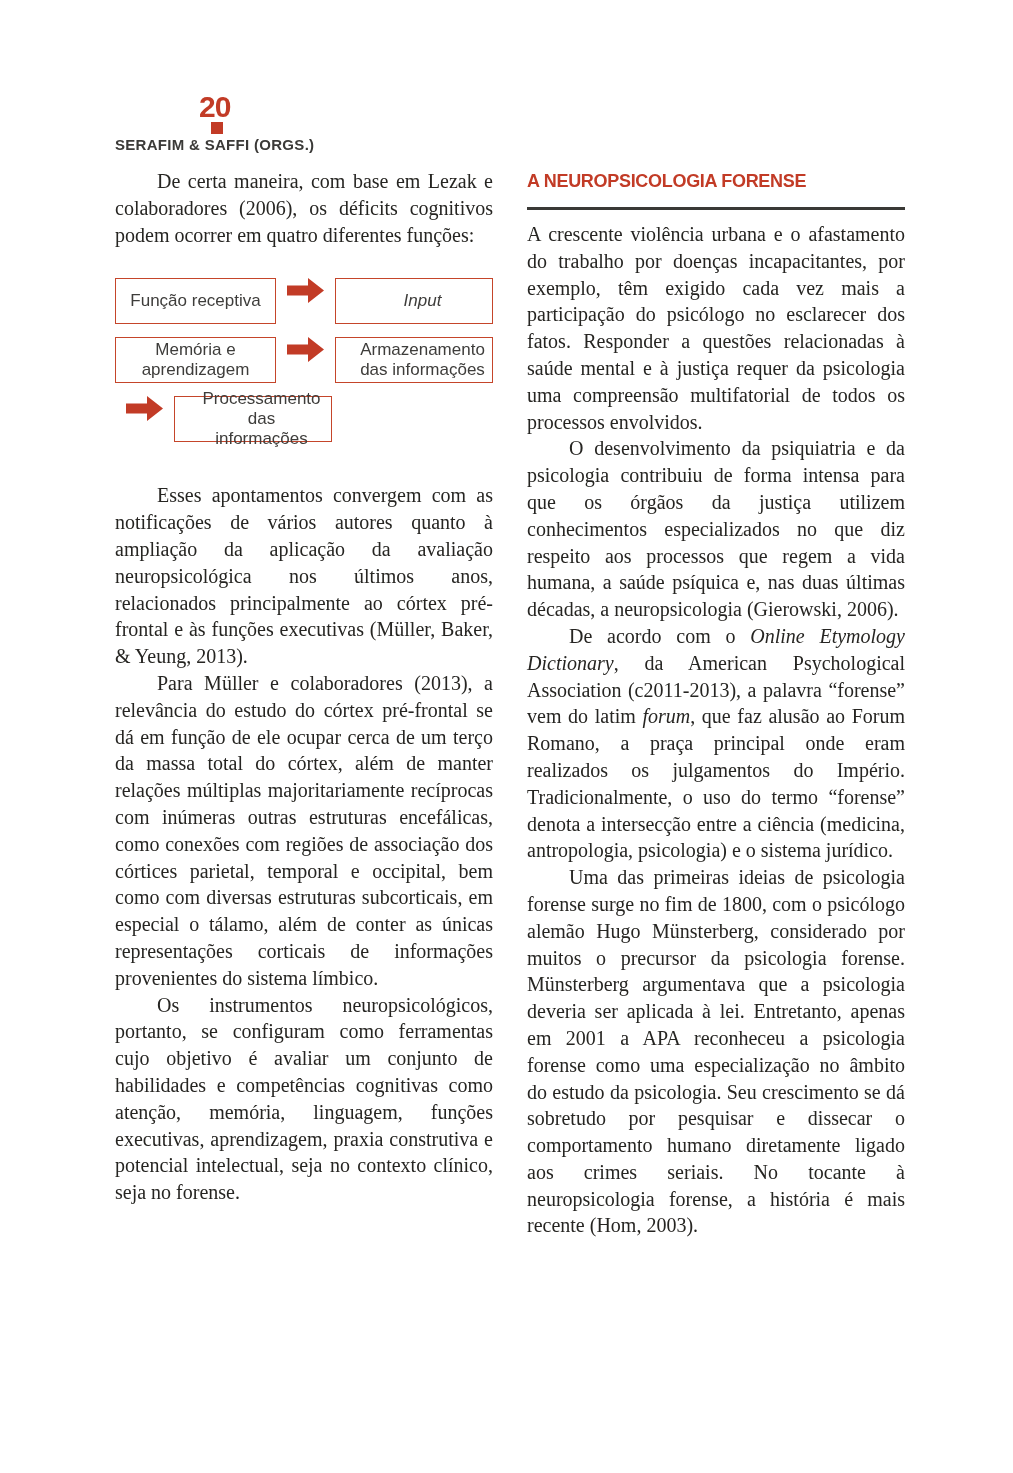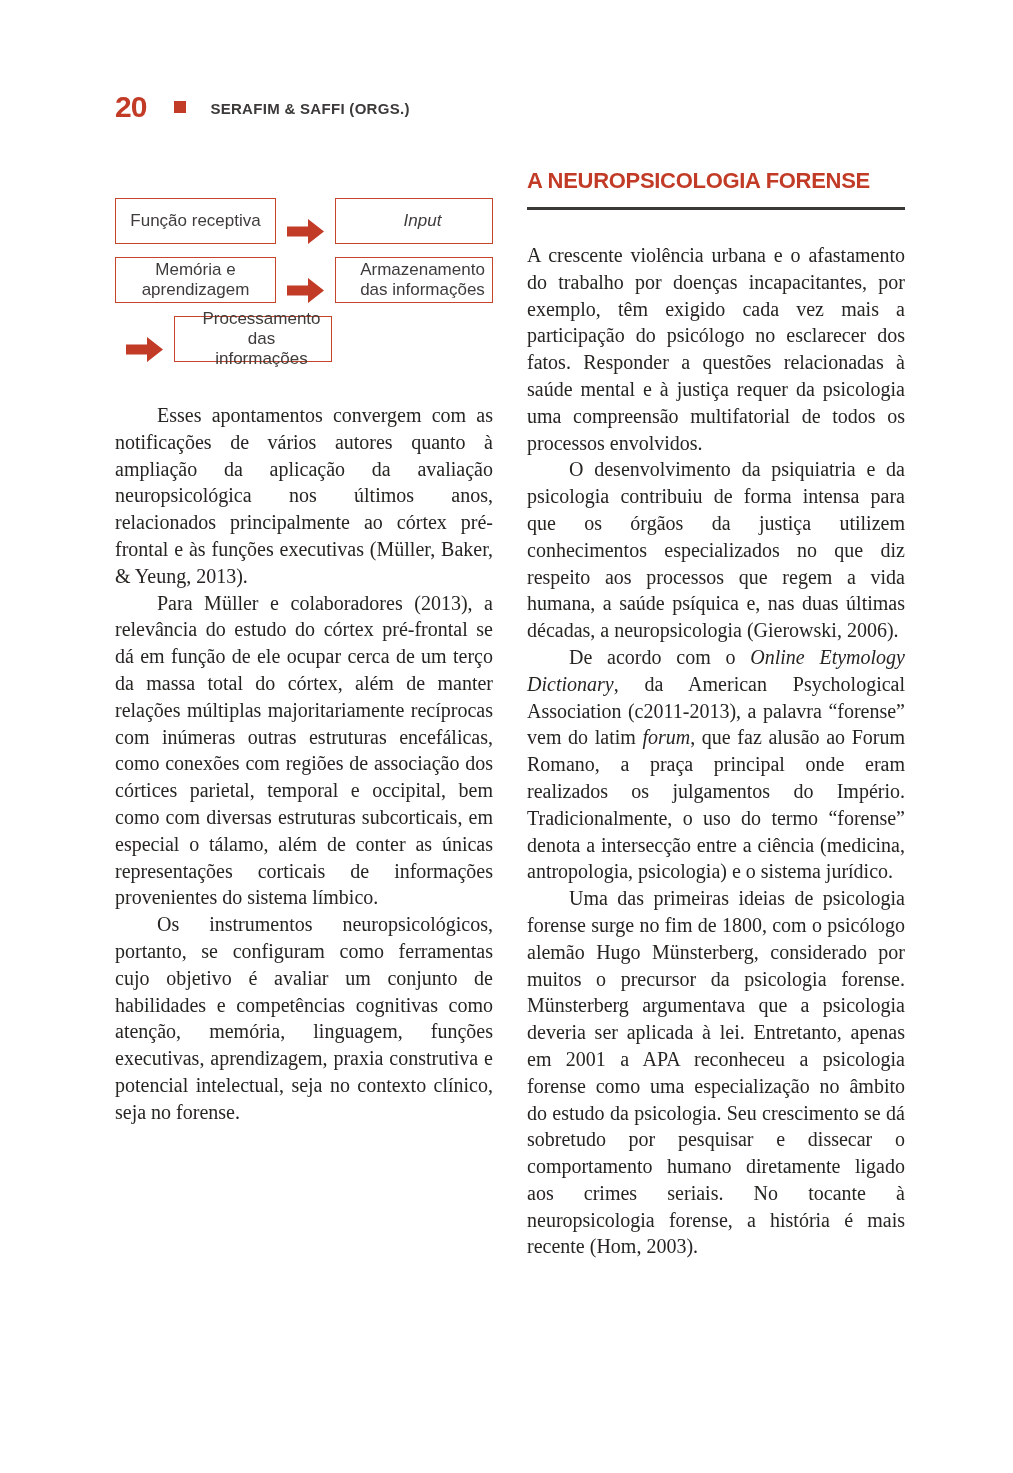--- a/index.html
+++ b/index.html
@@ -14,20 +14,21 @@
     color: #262522;
     overflow: hidden;
   }
   
   .page-header {
     position: absolute;
     top: 92px;
     left: 115px;
     display: flex;
     align-items: center;
+    flex-direction: column;
   }
   .page-number {
     font-family: "Liberation Sans", "DejaVu Sans", sans-serif;
     font-stretch: condensed;
     font-weight: bold;
     font-size: 30px;
     line-height: 30px;
     color: #c23b26;
     letter-spacing: -1px;
   }
@@ -64,21 +65,21 @@
     font-size: 20px;
     line-height: 26.8px;
     text-align: justify;
     text-justify: inter-word;
   }
   .col p.indent { text-indent: 42px; }
   
   .diagram { margin: 30px 0 40px 0; }
   .diagram-row {
     display: flex;
-    align-items: flex-end;
+    align-items: flex-start;
     margin-bottom: 13px;
     width: 444px;
   }
   .dbox {
     border: 1.5px solid #c5452a;
     height: 46px;
     display: flex;
     align-items: center;
     justify-content: center;
     text-align: center;
@@ -99,51 +100,52 @@
     align-items: center;
     justify-content: center;
     flex: 0 0 59px;
   }
   
   .section-heading {
     margin: 0;
     font-family: "Liberation Sans", "DejaVu Sans", sans-serif;
     font-stretch: condensed;
     font-weight: bold;
-    font-size: 22px;
+    font-size: 18px;
     line-height: 26px;
     letter-spacing: -0.3px;
     color: #c23b26;
     white-space: nowrap;
   }
   .heading-rule {
     height: 3px;
     background: #3a3936;
     margin-top: 13px;
     margin-bottom: 0;
     border: none;
     width: 100%;
   }
-  .right-col p.first { margin-top: 32px; }
+  .right-col p.first { margin-top: 11px; }
   i { font-style: italic; }
 </style>
 </head>
 <body>
 
 <div class="page">
 
   <div class="page-header">
     <span class="page-number">20</span>
     <span class="square-bullet"></span>
     <span class="running-title">SERAFIM &amp; SAFFI (ORGS.)</span>
   </div>
 
   <div class="columns">
 
     <div class="col left-col">
+      <p class="indent">De certa maneira, com base em Lezak e colaboradores (2006), os déficits cognitivos podem ocorrer em quatro diferentes funções:</p>
 
       <div class="diagram">
 
         <div class="diagram-row">
           <div class="dbox left-box">
             <span>Função receptiva</span>
           </div>
           <div class="arrow-cell">
             <svg width="37" height="25" viewBox="0 0 37 25">
                 <polygon points="0,7.5 21,7.5 21,0 37,12.5 21,25 21,17.5 0,17.5" fill="#c23b26"></polygon>

